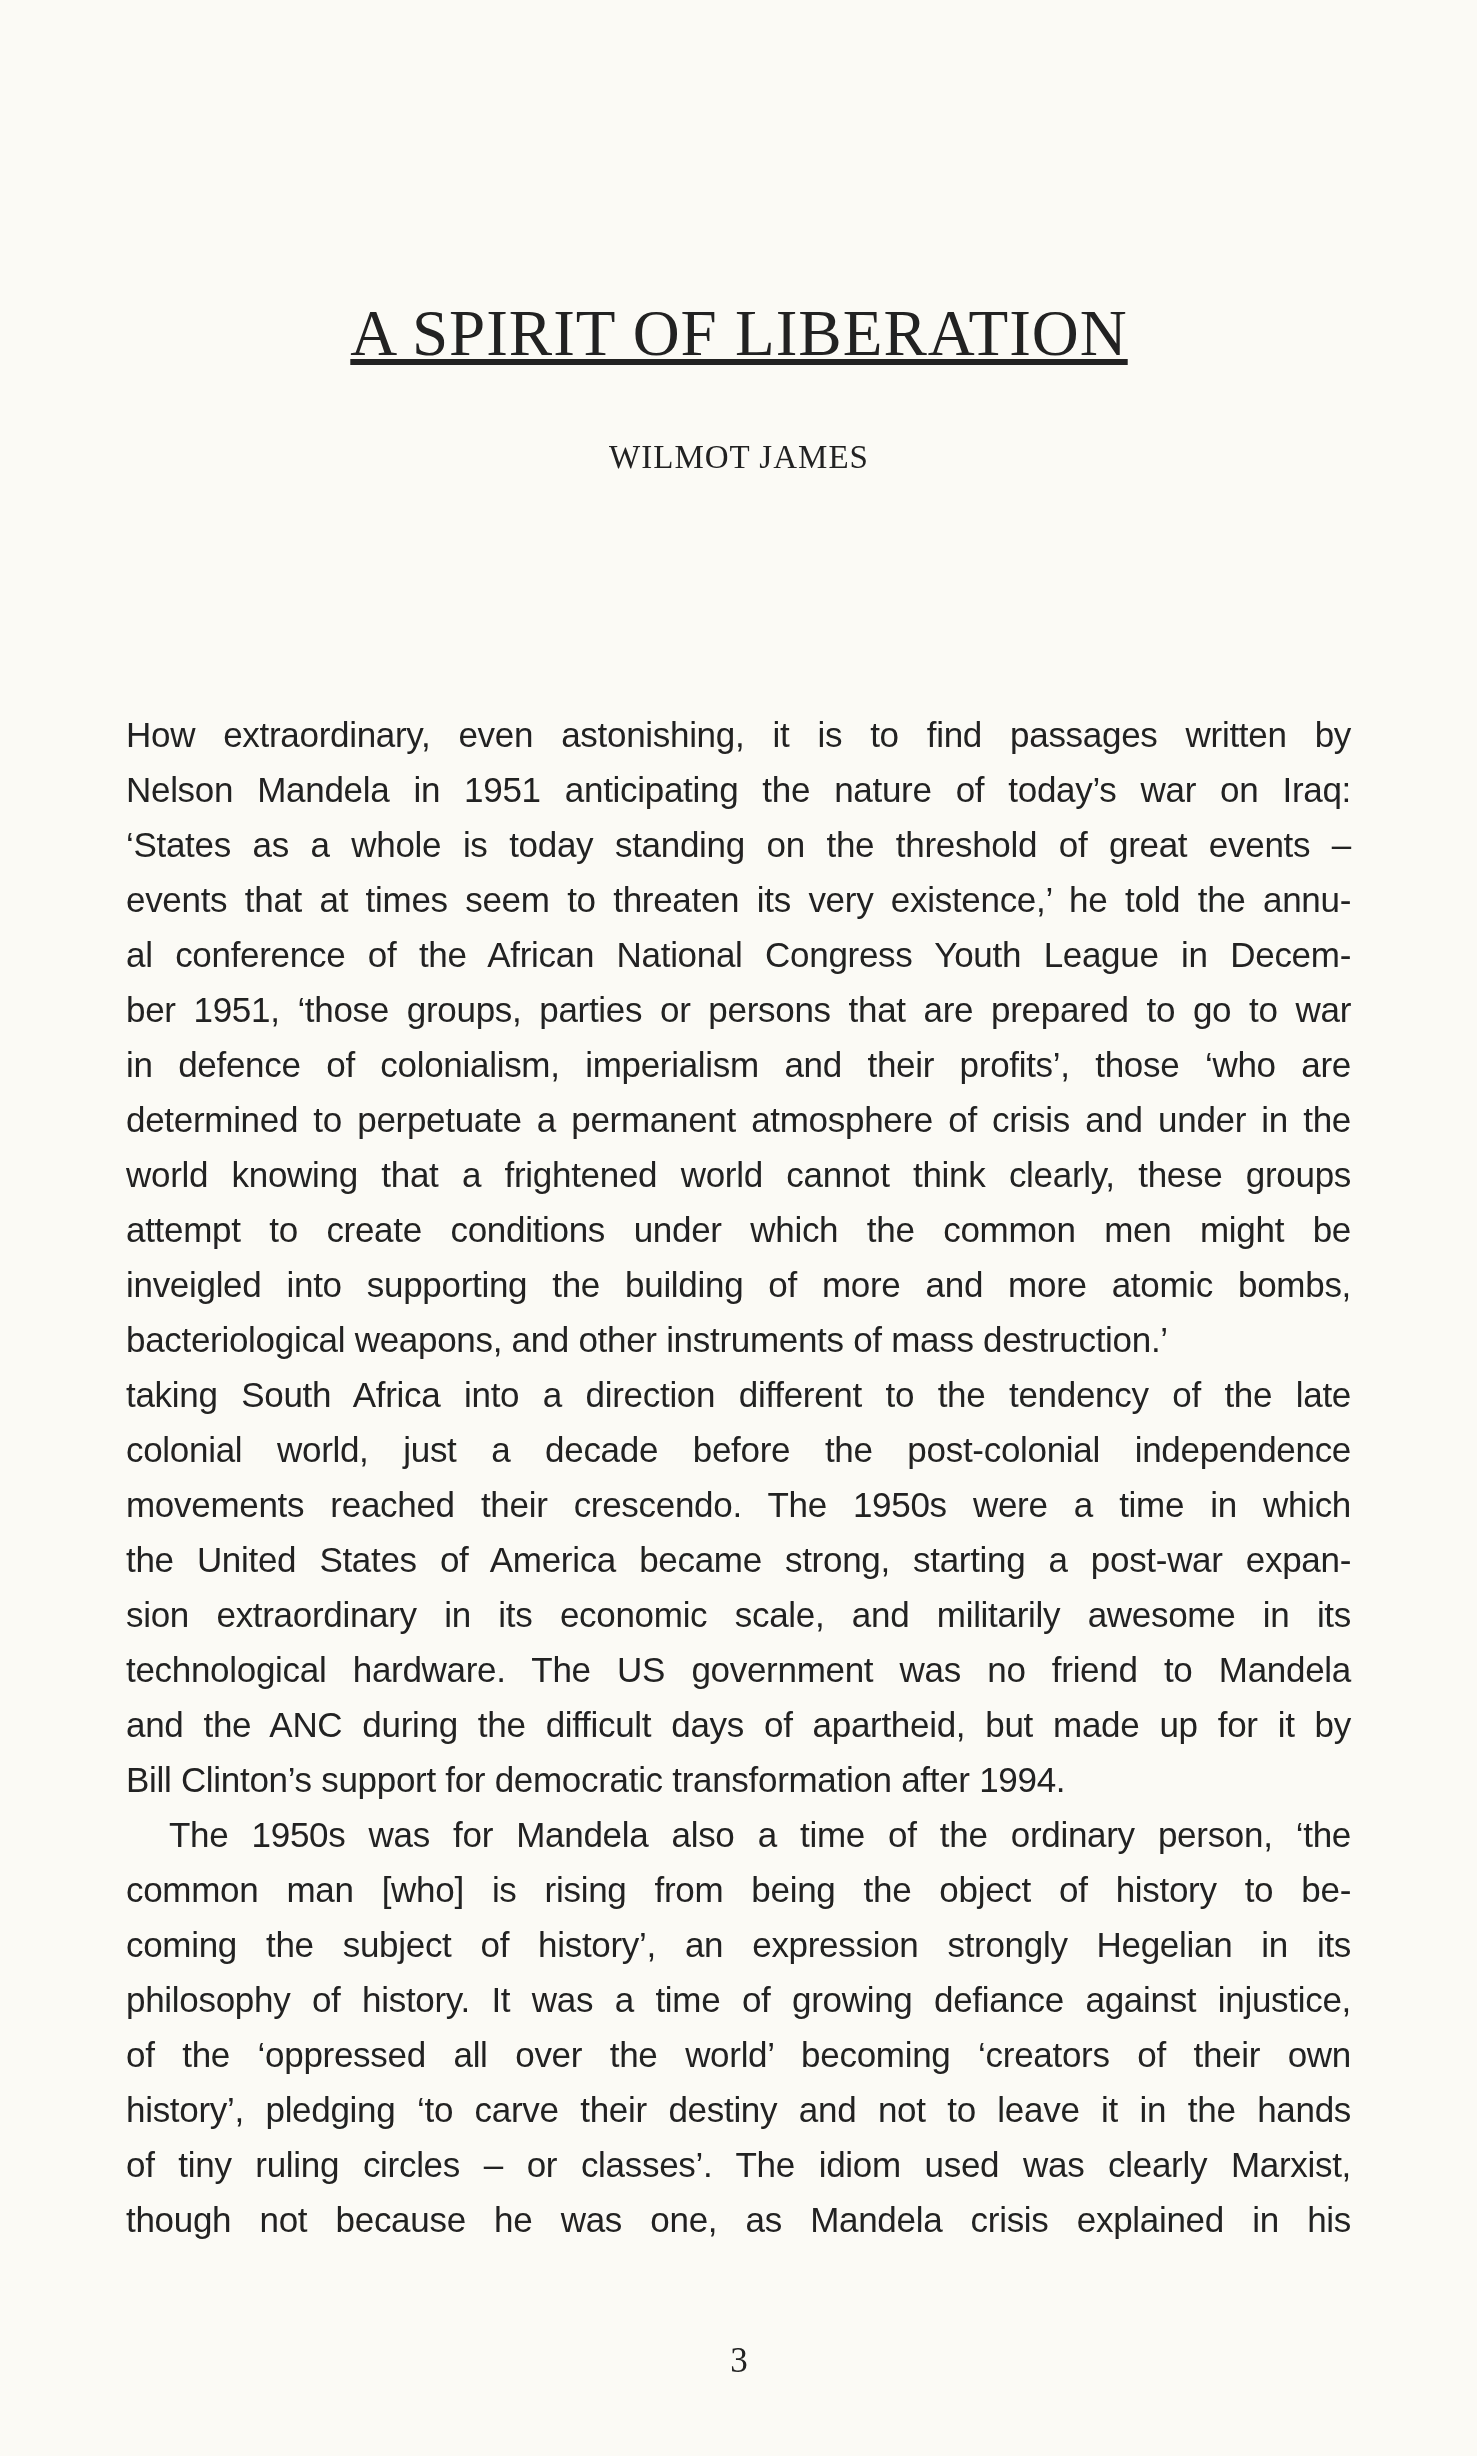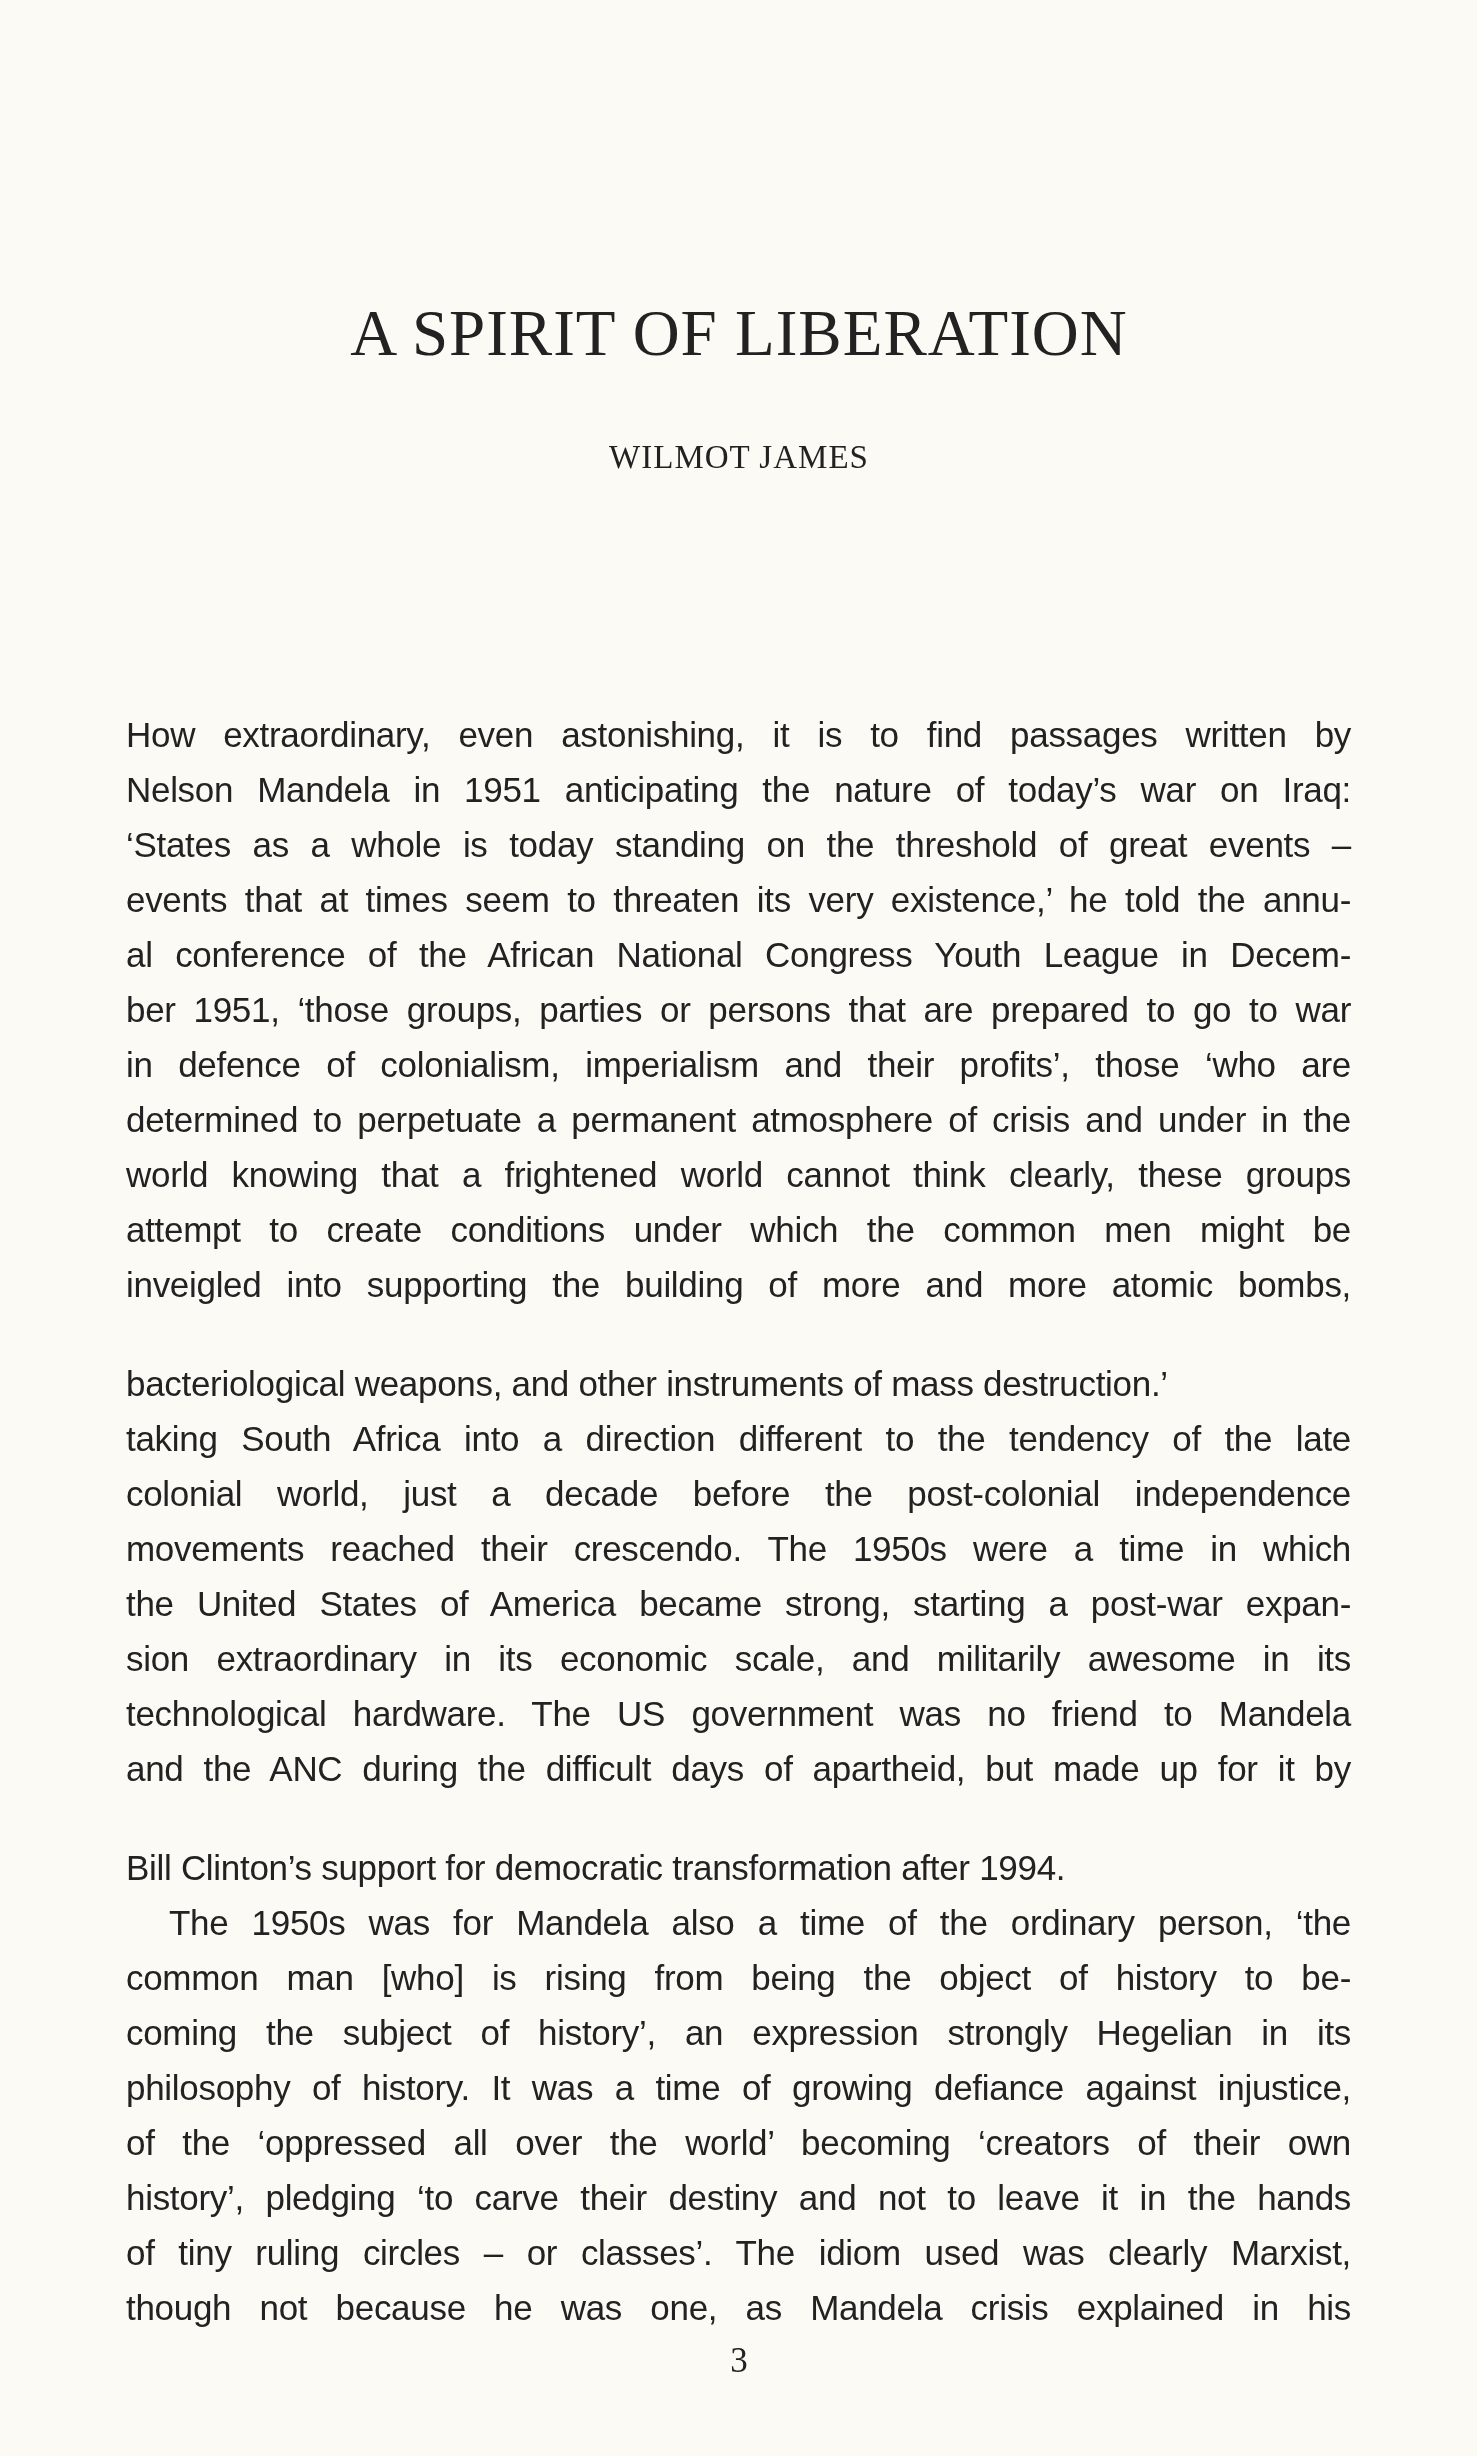--- a/index.html
+++ b/index.html
@@ -10,20 +10,21 @@
       overflow: hidden;
       color: #1e1e1e;
     }
     .title {
       position: absolute; left: 0; width: 1478px; top: 296px;
       text-align: center;
       font-family: "Liberation Serif", "DejaVu Serif", serif;
       font-size: 65px; letter-spacing: 1px; font-weight: normal;
       color: #222;
       margin: 0;
+      text-decoration: underline;
     }
     .author {
       position: absolute; left: 0; width: 1478px; top: 439px;
       text-align: center;
       font-family: "Liberation Serif", "DejaVu Serif", serif;
       font-size: 33px; letter-spacing: 1px;
       color: #222;
     }
     .body-text {
       position: absolute; left: 126px; top: 707px; width: 1225px;
@@ -31,21 +32,21 @@
     .line {
       font-family: "Liberation Sans", "DejaVu Sans", sans-serif;
       font-size: 35px;
       height: 55px; line-height: 55px;
       text-align: justify;
       text-align-last: justify;
       white-space: nowrap;
       letter-spacing: -0.3px;
       color: #222;
     }
-    .line.last { text-align-last: left; margin-top: 44px; }
+    .line.last { text-align-last: left; }
     .line.indent { padding-left: 43px; }
     .page-number {
       position: absolute; left: 0; width: 1478px; top: 2341px;
       text-align: center;
       font-family: "Liberation Serif", "DejaVu Serif", serif;
       font-size: 35px; color: #222;
     }
   </style>
 </head>
 <body>

